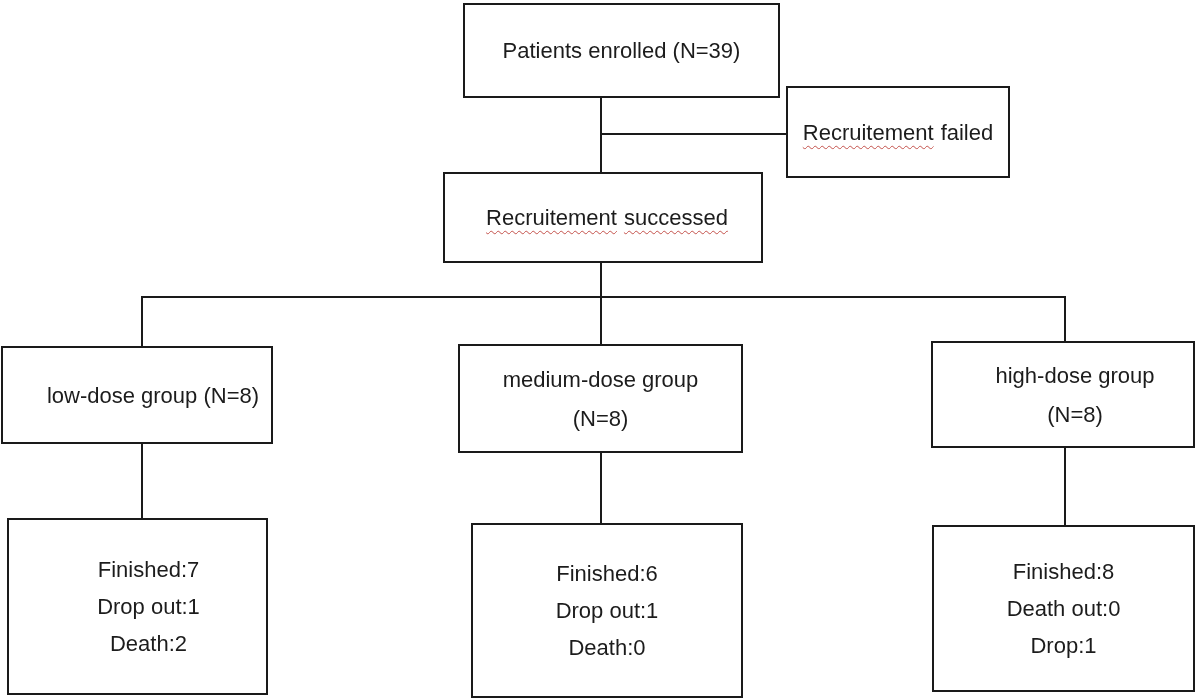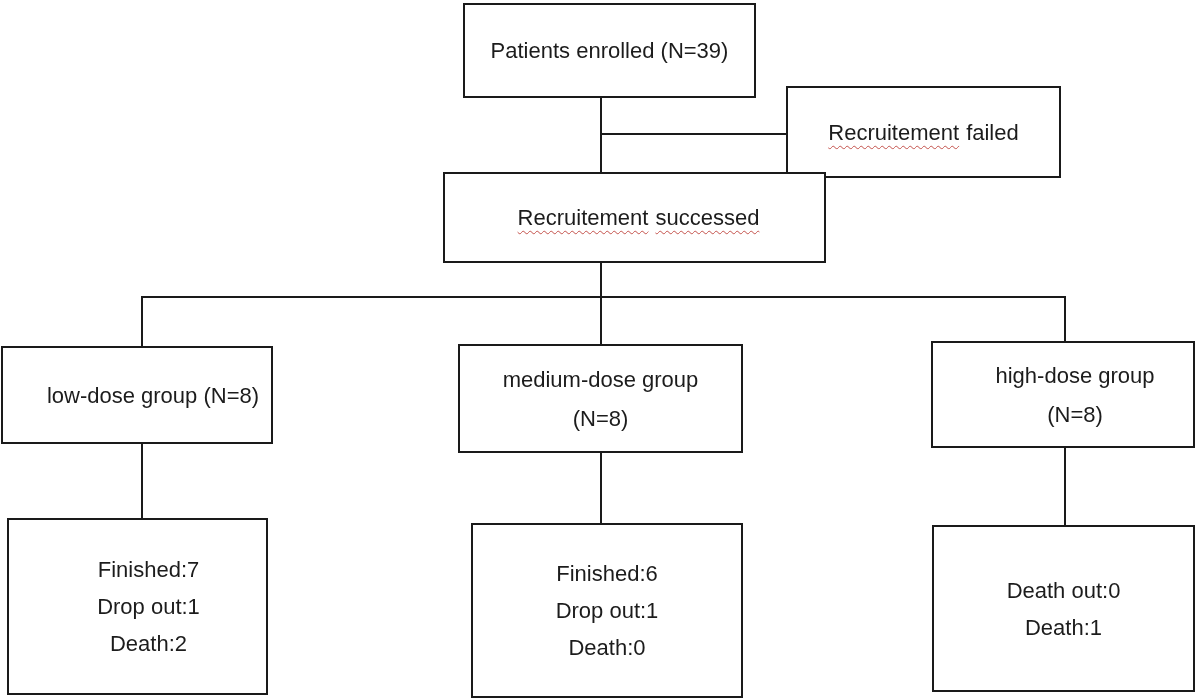--- a/index.html
+++ b/index.html
@@ -58,31 +58,31 @@
   <div class="connector" style="left:600px; top:98px; width:2px; height:75px;"></div>
   <div class="connector" style="left:601px; top:133px; width:185px; height:2px;"></div>
   <div class="connector" style="left:600px; top:262px; width:2px; height:83px;"></div>
   <div class="connector" style="left:141px; top:296px; width:925px; height:2px;"></div>
   <div class="connector" style="left:141px; top:296px; width:2px; height:51px;"></div>
   <div class="connector" style="left:1064px; top:296px; width:2px; height:46px;"></div>
   <div class="connector" style="left:141px; top:443px; width:2px; height:76px;"></div>
   <div class="connector" style="left:600px; top:452px; width:2px; height:72px;"></div>
   <div class="connector" style="left:1064px; top:447px; width:2px; height:79px;"></div>
 
-  <div class="node" style="left:463px; top:3px; width:293px; height:95px;">
+  <div class="node" style="left:463px; top:3px; width:317px; height:95px;">
     <div class="row">Patients enrolled (N=39)</div>
   </div>
 
-  <div class="node" style="left:786px; top:86px; width:275px; height:92px;">
+  <div class="node" style="left:786px; top:86px; width:224px; height:92px;">
     <div class="row">
       <span class="squiggle">Recruitement</span><span class="gap-left">failed</span>
     </div>
   </div>
 
-  <div class="node" style="left:443px; top:172px; width:383px; height:91px;padding-left:8px;">
+  <div class="node" style="left:443px; top:172px; width:320px; height:91px;padding-left:8px;">
     <div class="row">
       <span class="squiggle">Recruitement</span><span class="squiggle gap-left">successed</span>
     </div>
   </div>
 
   <div class="node" style="left:1px; top:346px; width:272px; height:98px;padding-left:32px;">
     <div class="row">low-dose group (N=8)</div>
   </div>
 
   <div class="node" style="left:458px; top:344px; width:285px; height:109px;">
@@ -101,17 +101,18 @@
     <div class="row">Death:2</div>
   </div>
 
   <div class="node outcome" style="left:471px; top:523px; width:272px; height:175px;">
     <div class="row">Finished:6</div>
     <div class="row">Drop out:1</div>
     <div class="row">Death:0</div>
   </div>
 
   <div class="node outcome" style="left:932px; top:525px; width:263px; height:167px;">
+    <div class="row">Finished:8</div>
     <div class="row">Death out:0</div>
-    <div class="row">Death:1</div>
+    <div class="row">Drop:1</div>
   </div>
 
 </div>
 
 </body></html>

